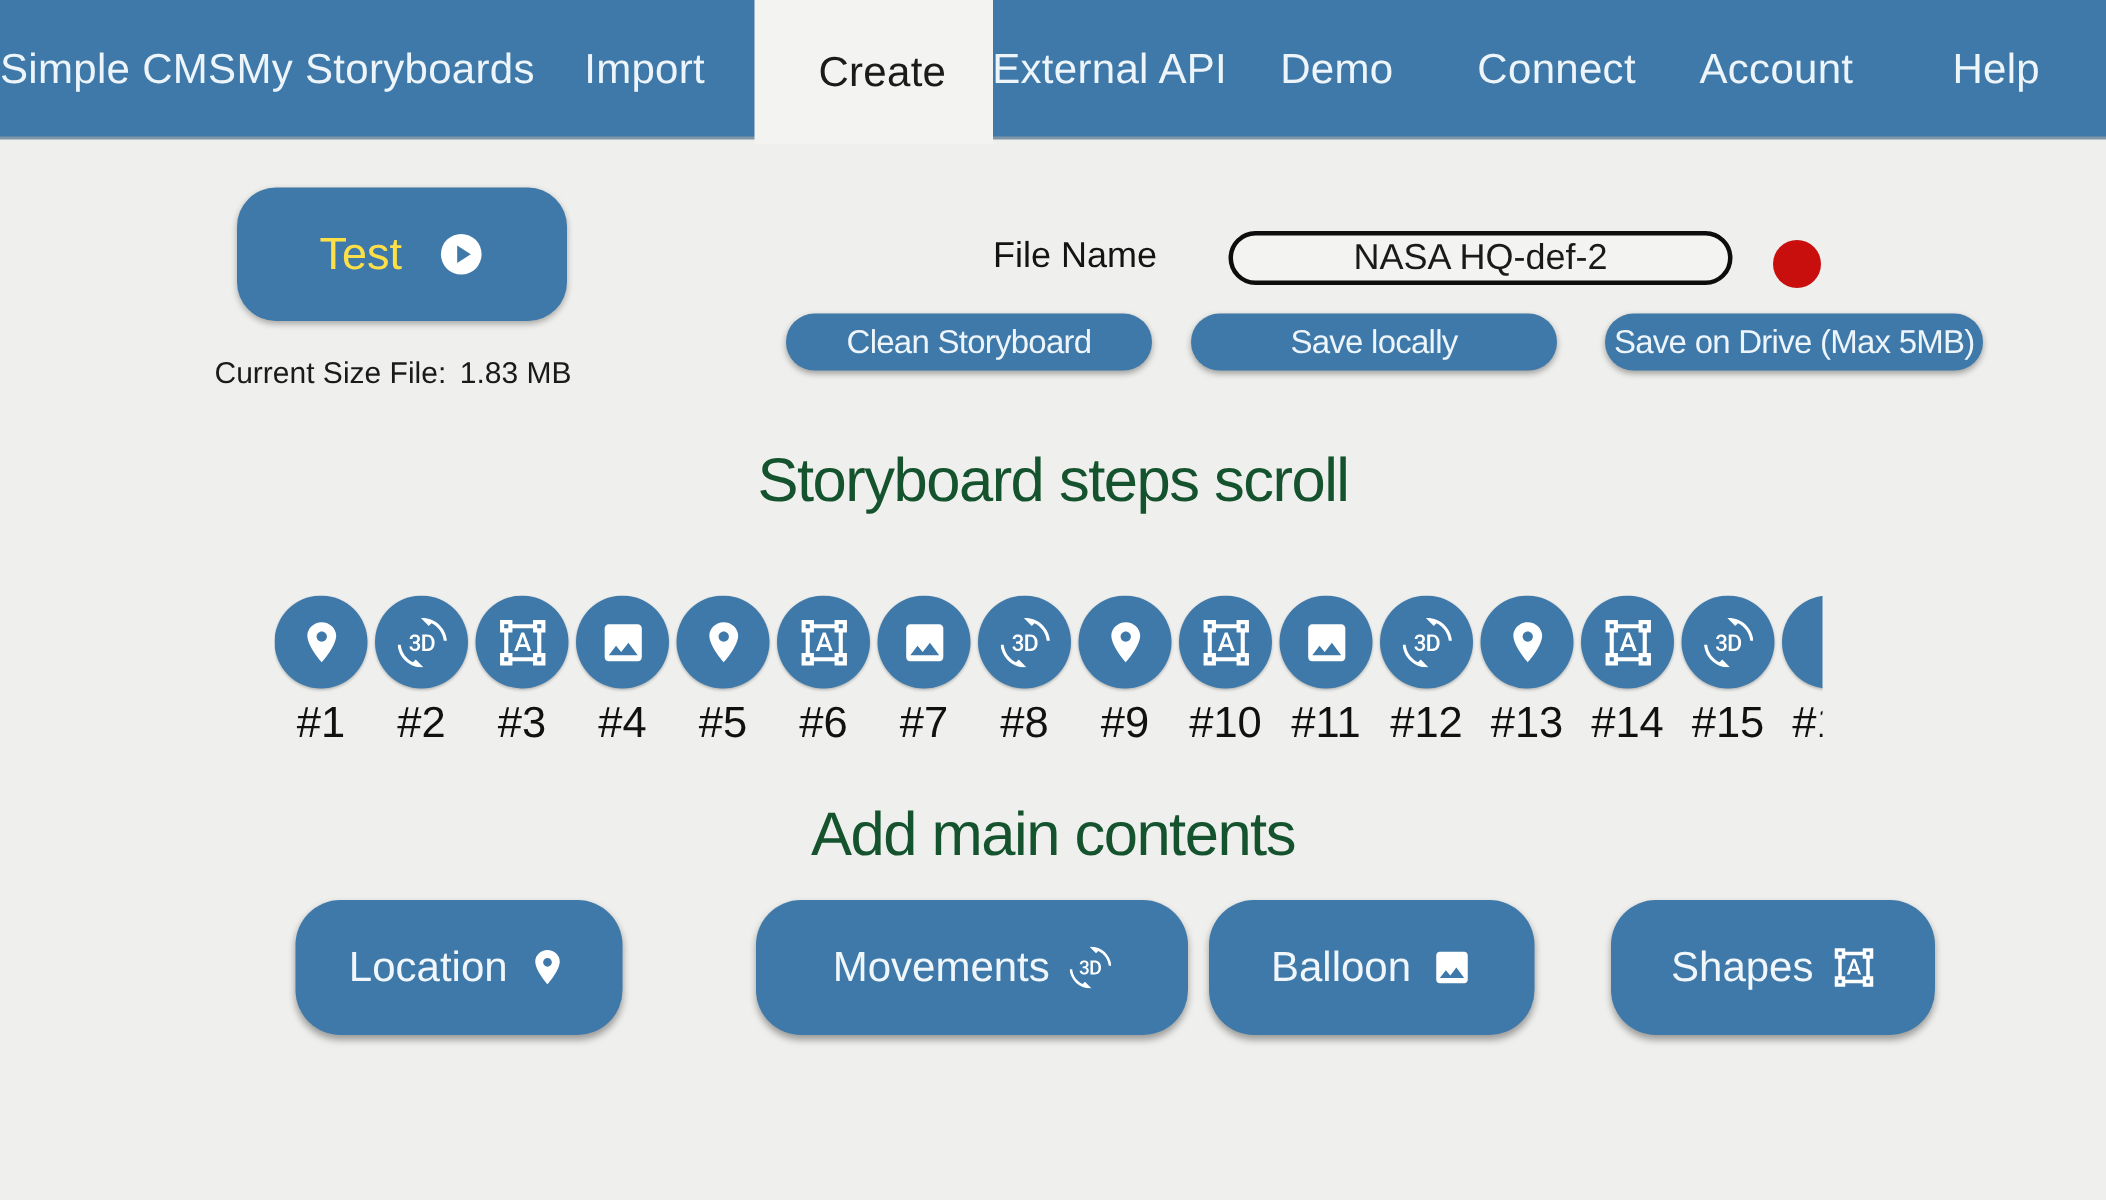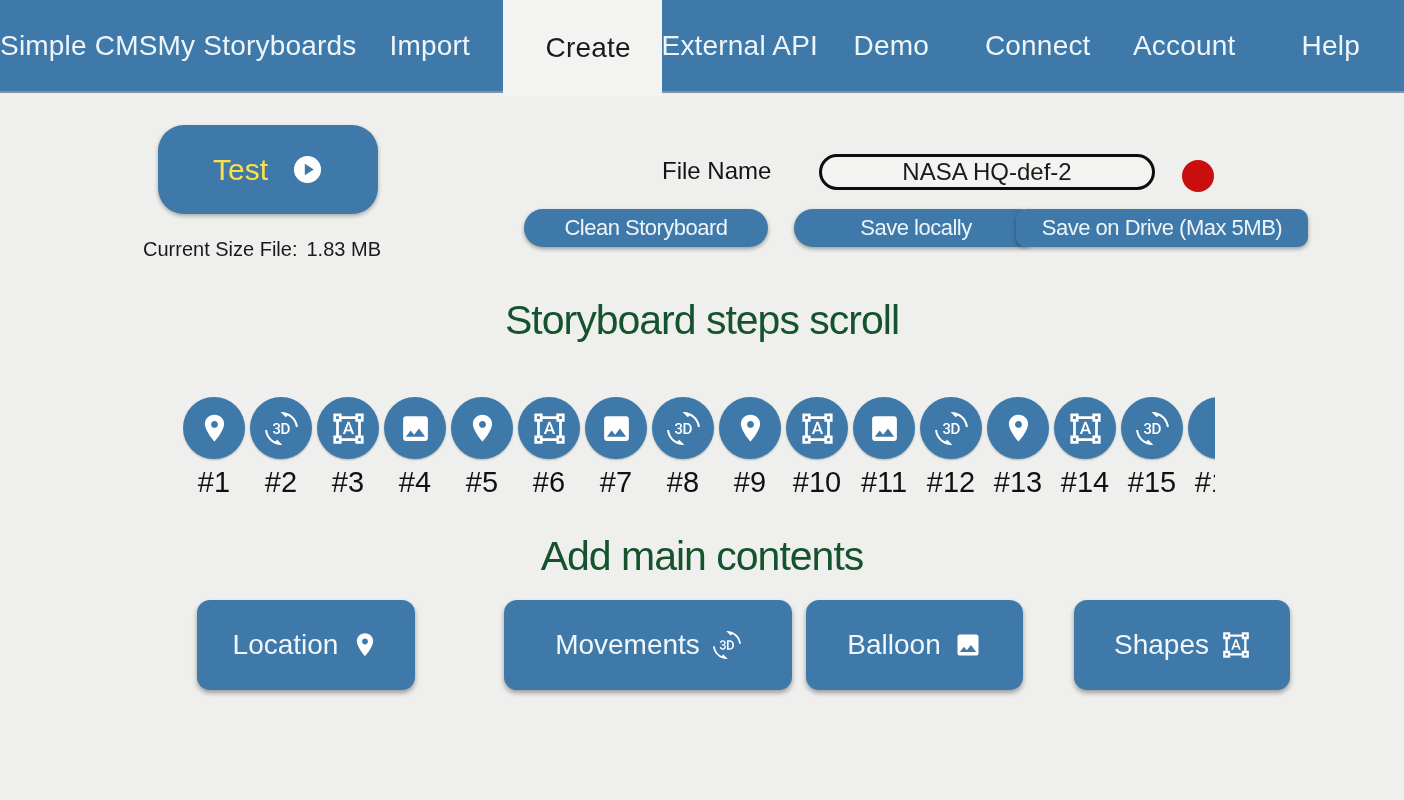--- a/index.html
+++ b/index.html
@@ -49,21 +49,21 @@
     background:#c90f0e;
   }
   
   .pill-btn{
     position:absolute;top:209px;height:38px;border:none;border-radius:19px;cursor:pointer;
     background:#3e79a9;color:#eef5fa;font-family:inherit;font-size:22px;letter-spacing:-.5px;
     box-shadow:0 2px 4px rgba(0,0,0,.35);white-space:nowrap;
   }
   .pill-clean{left:524px;width:244px;}
   .pill-local{left:794px;width:244px;}
-  .pill-drive{left:1016px;width:292px;border-radius:10px;}
+  .pill-drive{left:1070px;width:252px;}
   
   .big-heading{
     position:absolute;left:0;width:100%;text-align:center;margin:0;
     font-size:41px;font-weight:400;letter-spacing:-1px;color:#14532d;
   }
   .h-steps{top:297px;}
   .h-contents{top:533px;}
   
   .steps-strip{
     position:absolute;left:183px;top:397px;width:1032px;height:103px;
@@ -73,21 +73,21 @@
   .step-circle{
     width:62px;height:62px;border-radius:50%;background:#3e79a9;
     display:flex;align-items:center;justify-content:center;
     box-shadow:0 1px 2px rgba(0,0,0,.25);cursor:pointer;
   }
   .step-icon{width:33px;height:33px;fill:#ffffff;}
   .step-label{margin-top:7px;font-size:29px;color:#111;white-space:nowrap;}
   
   .contents-row{position:absolute;left:0;top:600px;width:100%;height:90px;}
   .content-btn{
-    position:absolute;top:0;height:90px;border:none;border-radius:13px;cursor:pointer;
+    position:absolute;top:0;height:90px;border:none;border-radius:30px;cursor:pointer;
     background:#3e79a9;color:#f0f6fa;font-family:inherit;font-size:28px;
     display:flex;align-items:center;justify-content:center;gap:13px;
     box-shadow:0 3px 5px rgba(0,0,0,.35);white-space:nowrap;
   }
   .content-btn:nth-child(1){left:197px;width:218px;}
   .content-btn:nth-child(2){left:504px;width:288px;}
   .content-btn:nth-child(3){left:806px;width:217px;}
   .content-btn:nth-child(4){left:1074px;width:216px;}
   .btn-icon{width:28px;height:28px;fill:#ffffff;flex:0 0 auto;}
   .svg-defs{position:absolute;width:0;height:0;overflow:hidden;}

